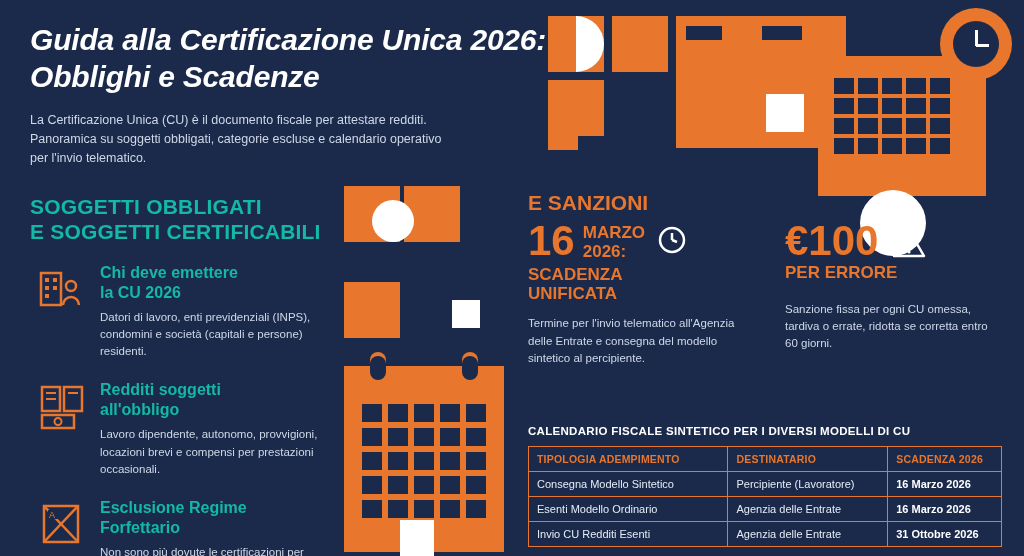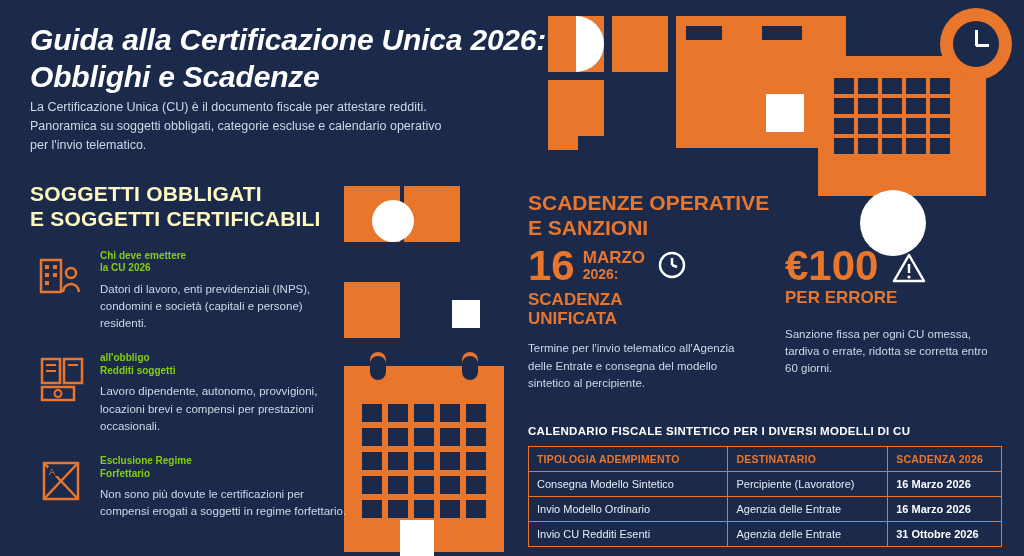--- a/index.html
+++ b/index.html
@@ -25,52 +25,52 @@
   .main-title {
     font-size: 30px;
     font-weight: bold;
     line-height: 1.22;
     color: #ffffff;
     letter-spacing: -0.2px;
     width: 520px;
     font-style: italic;
   }
   .intro {
-    margin-top: 3px;
+    margin-top: 16px;
     font-size: 12.5px;
     line-height: 1.52;
     color: #cfd8e8;
     width: 430px;
   }
 
   .section-head {
     margin-top: 26px;
     font-size: 21px;
     font-weight: bold;
-    color: #fef9c3;
+    color: #14b8a6;
     line-height: 1.2;
     letter-spacing: 0.2px;
   }
 
   .items { margin-top: 18px; }
   .item {
     position: relative;
     padding-left: 70px;
     margin-bottom: 20px;
     width: 320px;
   }
   .item-ico {
     position: absolute;
     left: 8px; top: 2px;
     width: 48px; height: 48px;
   }
   .item-title {
-    font-size: 10px;
-    font-weight: bold;
-    color: #84cc16;
+    font-size: 16px;
+    font-weight: bold;
+    color: #14b8a6;
     line-height: 1.25;
     margin-bottom: 6px;
   }
   .item-body {
     font-size: 11.5px;
     line-height: 1.5;
     color: #cfd8e8;
   }
 
   
@@ -103,21 +103,21 @@
     color: #e8762c;
     line-height: 0.95;
   }
   .stat-lines {
     font-size: 17px;
     font-weight: bold;
     color: #e8762c;
     line-height: 1.12;
     padding-top: 2px;
   }
-  .stat-lines .l2 { font-size: 14px; }
+  .stat-lines .l2 { font-size: 17px; }
   .stat-desc {
     margin-top: 12px;
     font-size: 11.5px;
     line-height: 1.5;
     color: #cfd8e8;
     width: 215px;
   }
   .stat-headline {
     font-size: 17px;
     font-weight: bold;
@@ -293,22 +293,22 @@
             <rect x="4" y="5" width="18" height="24" fill="none" stroke="#e8762c" stroke-width="2.5"></rect>
             <line x1="8" y1="11" x2="18" y2="11" stroke="#e8762c" stroke-width="2"></line>
             <line x1="8" y1="17" x2="18" y2="17" stroke="#e8762c" stroke-width="2"></line>
             <rect x="26" y="5" width="18" height="24" fill="none" stroke="#e8762c" stroke-width="2.5"></rect>
             <line x1="30" y1="11" x2="40" y2="11" stroke="#e8762c" stroke-width="2"></line>
             <rect x="4" y="33" width="32" height="13" fill="none" stroke="#e8762c" stroke-width="2.5"></rect>
             <circle cx="20" cy="39.5" r="3.5" fill="none" stroke="#e8762c" stroke-width="2"></circle>
           </svg>
         </div>
         <div class="item-title">
+          <div>Redditi soggetti</div>
           <div>all'obbligo</div>
-          <div>Redditi soggetti</div>
         </div>
         <div class="item-body">Lavoro dipendente, autonomo, provvigioni, locazioni brevi e compensi per prestazioni occasionali.</div>
       </div>
 
       <div class="item">
         <div class="item-ico">
           <svg width="48" height="48" viewBox="0 0 48 48">
             <rect x="6" y="6" width="34" height="36" fill="none" stroke="#e8762c" stroke-width="2.5"></rect>
             <line x1="6" y1="6" x2="40" y2="42" stroke="#e8762c" stroke-width="2.5"></line>
             <line x1="40" y1="6" x2="6" y2="42" stroke="#e8762c" stroke-width="2.5"></line>
@@ -321,21 +321,20 @@
           <div>Forfettario</div>
         </div>
         <div class="item-body">Non sono più dovute le certificazioni per compensi erogati a soggetti in regime forfettario.</div>
       </div>
 
     </div>
   </div>
 
   <div class="right-col">
     <div class="section-head-r">
-      <div>SCADENZE OPERATIVE</div>
       <div>E SANZIONI</div>
     </div>
 
     <div class="stats">
 
       <div class="stat">
         <div class="stat-top">
           <div class="big-num">16</div>
           <div class="stat-lines">
             <div>MARZO</div>
@@ -386,21 +385,21 @@
           <th style="width:114px;">SCADENZA 2026</th>
         </tr>
       </thead>
       <tbody>
         <tr>
           <td>Consegna Modello Sintetico</td>
           <td>Percipiente (Lavoratore)</td>
           <td class="bold">16 Marzo 2026</td>
         </tr>
         <tr>
-          <td>Invio Modello Ordinario</td>
+          <td>Esenti Modello Ordinario</td>
           <td>Agenzia delle Entrate</td>
           <td class="bold">16 Marzo 2026</td>
         </tr>
         <tr>
           <td>Invio CU Redditi Esenti</td>
           <td>Agenzia delle Entrate</td>
           <td class="bold">31 Ottobre 2026</td>
         </tr>
       </tbody>
     </table>

